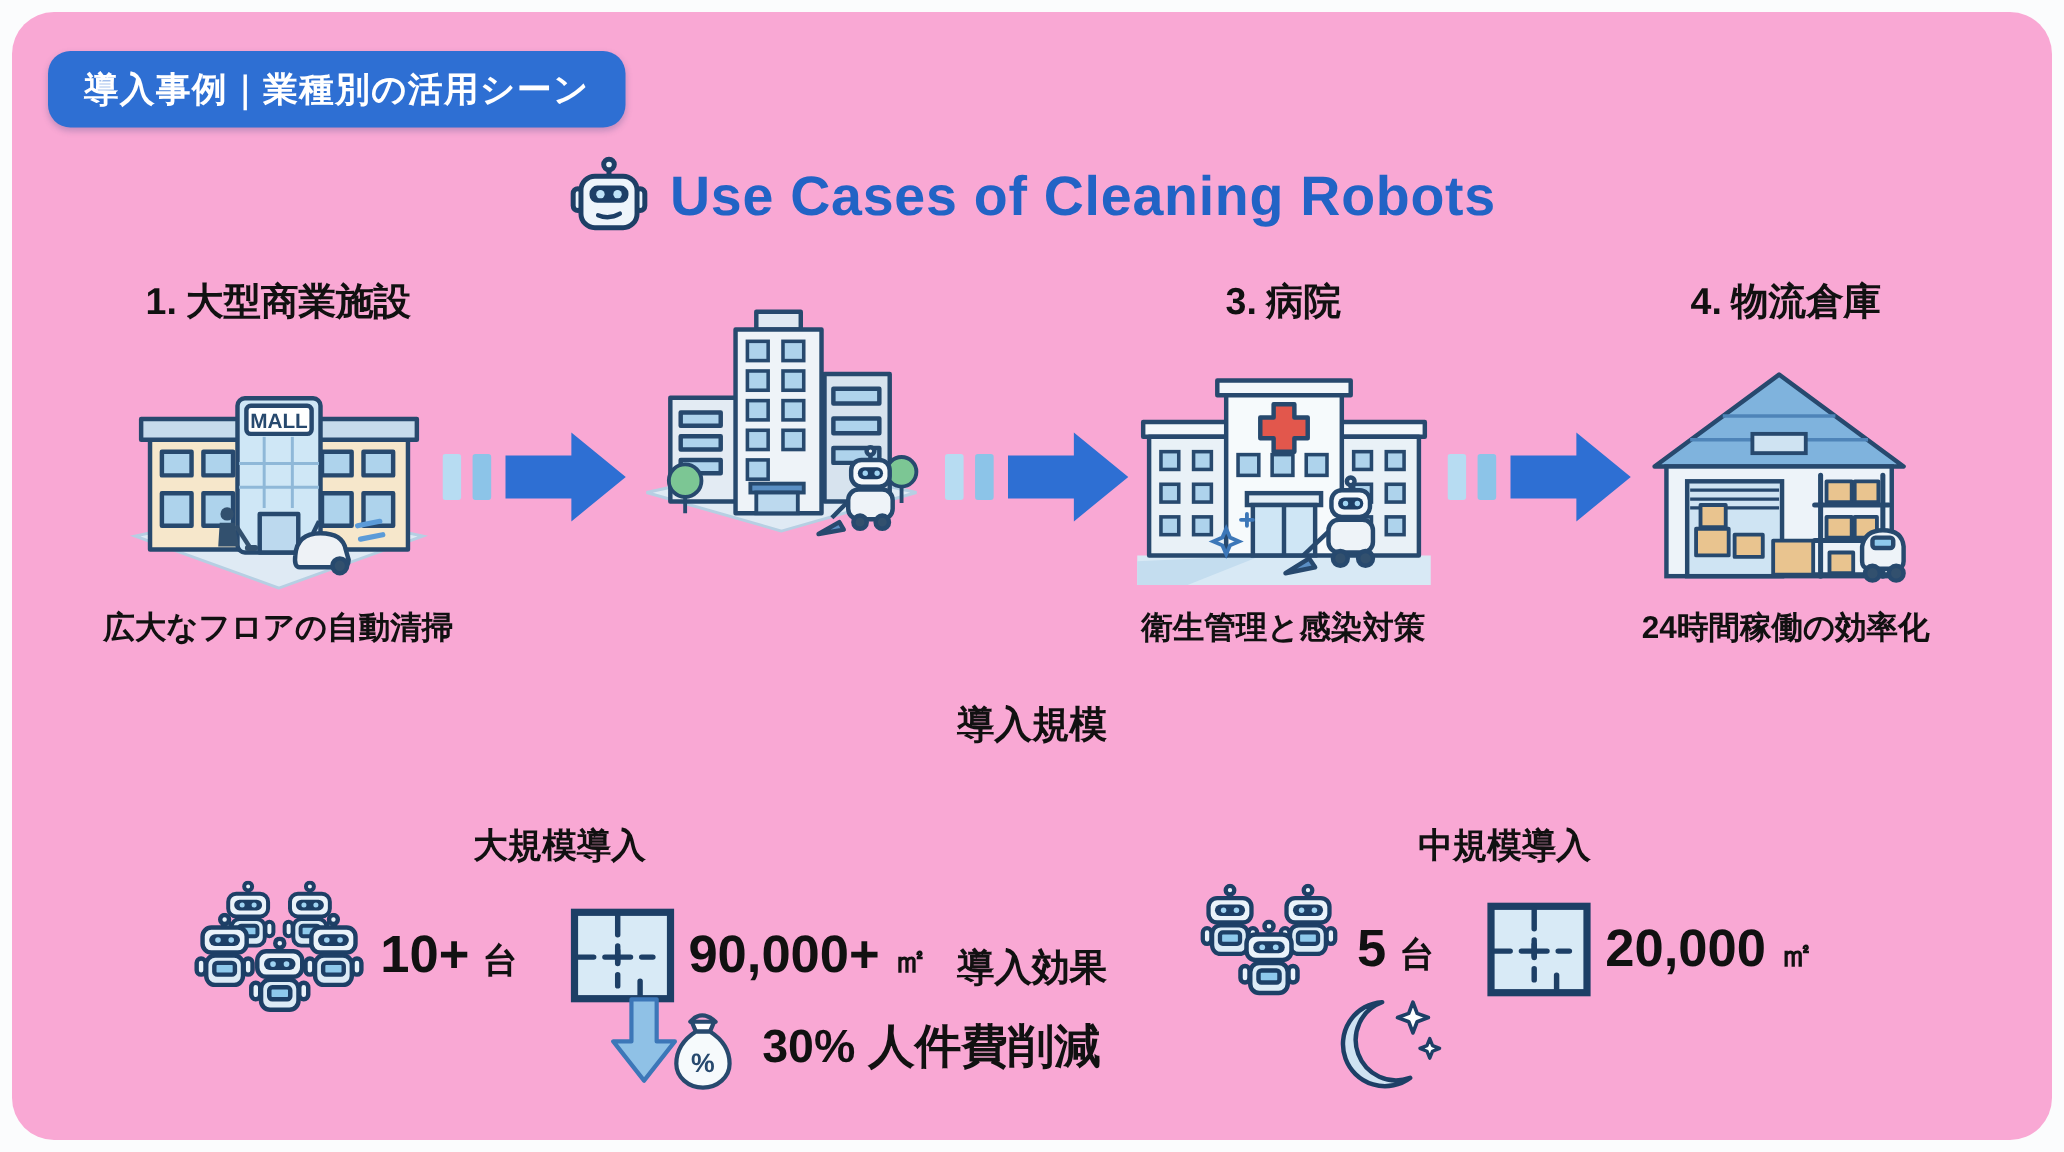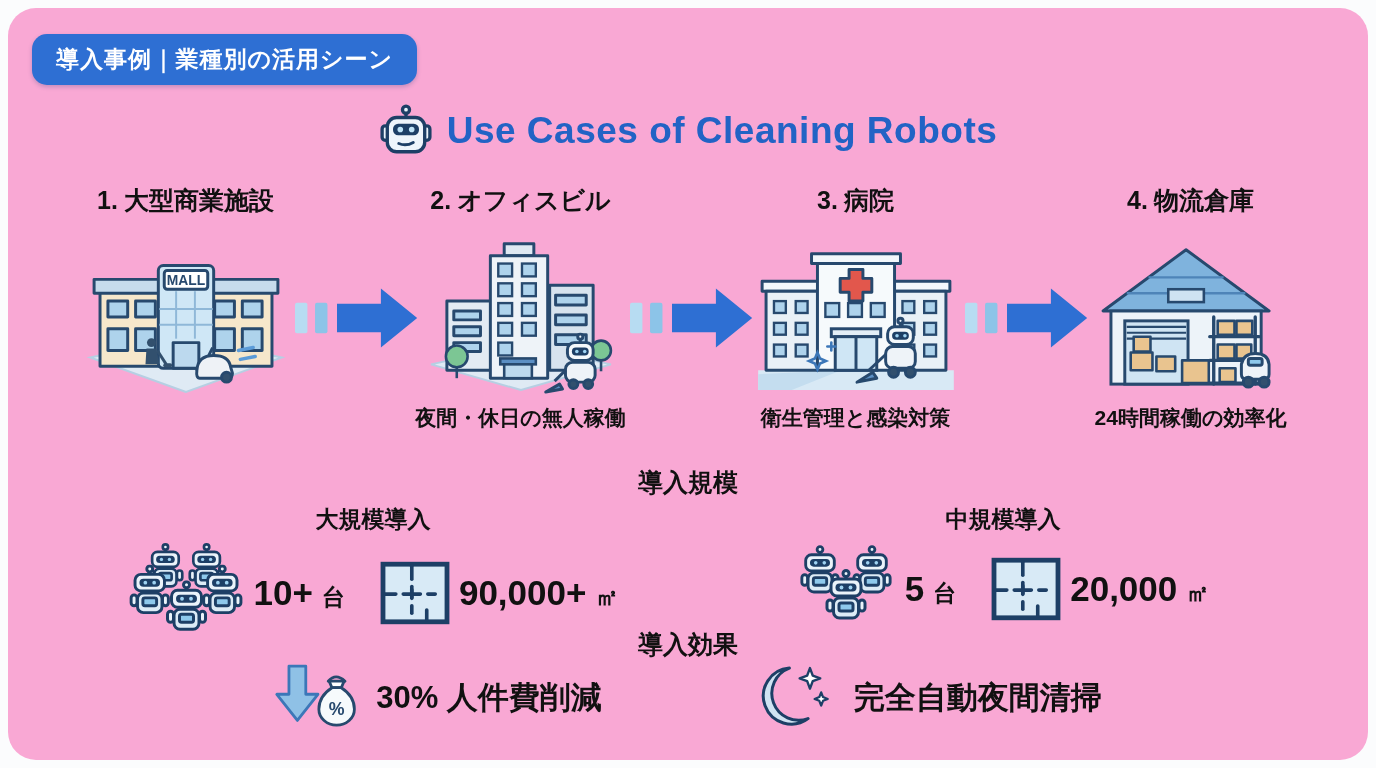--- a/index.html
+++ b/index.html
@@ -37,21 +37,21 @@
 
   
   .sec-heading { position:absolute; left:0; right:0; text-align:center;
     font-size:25px; font-weight:700; }
   .sec-heading.scale { top:458px; }
   .sec-heading.effect { top:620px; }
 
   
   .stats-row { position:absolute; left:50px; right:50px; top:496px; display:flex; }
   .stat-group { flex:1; display:flex; flex-direction:column; align-items:center; }
-  .group-label { font-size:23px; font-weight:700; }
+  .group-label { font-size:23px; font-weight:700;margin-top:44px; }
   .group-items { display:flex; align-items:center; gap:8px; margin-top:8px; }
   .icon-robots-lg { width:118px; height:100px; }
   .icon-robots-md { width:100px; height:92px; }
   .icon-floorplan { width:72px; height:64px; margin-left:26px; }
   .stat { white-space:nowrap; }
   .stat .val { font-size:35px; font-weight:800; }
   .stat .unit { font-size:23px; font-weight:700; margin-left:9px; }
 
   
   .effects-row { position:absolute; left:0; right:0; top:650px; display:flex;
@@ -151,26 +151,24 @@
             <path d="M116,146 q1,-15 17,-15 q15,0 17,11 l2,7 q0,5 -5,5 l-28,0 q-4,0 -3,-8 z" fill="#eef2f6"></path>
             <circle cx="146" cy="153" r="5" fill="#32506e"></circle>
             <line x1="128" y1="131" x2="132" y2="123"></line>
           </g>
           <g stroke="#5b9bd8" stroke-width="3.5" stroke-linecap="round">
             <line x1="158" y1="126" x2="173" y2="123"></line>
             <line x1="160" y1="135" x2="175" y2="132"></line>
           </g>
         </svg>
       </div>
+      <div class="case-caption">広大なフロアの自動清掃</div>
     </div>
 
     <div class="case-col">
-      <div class="case-header">
-        <span class="num">2.</span><span>オフィスビル</span>
-      </div>
       <div class="illus">
         <svg viewBox="0 0 210 170">
           <polygon points="105,166 14,140 105,120 196,140" fill="#dfeaf4" stroke="#b6cfe3" stroke-width="2"></polygon>
           <g stroke="#27496e" stroke-width="3" stroke-linejoin="round">
             <rect x="134" y="60" width="44" height="86" fill="#d7e3ee"></rect>
             <rect x="140" y="70" width="31" height="10" fill="#aed3ec"></rect>
             <rect x="140" y="90" width="31" height="10" fill="#aed3ec"></rect>
             <rect x="140" y="110" width="31" height="10" fill="#aed3ec"></rect>
             <rect x="30" y="76" width="50" height="70" fill="#e3ebf3"></rect>
             <rect x="37" y="86" width="27" height="9" fill="#aed3ec"></rect>
@@ -208,21 +206,20 @@
             <line x1="150" y1="146" x2="139" y2="157"></line>
             <path d="M130,168 l14,-8 l3,5 z" fill="#5b8fc4"></path>
             <circle cx="158" cy="160" r="4.5" fill="#32506e"></circle>
             <circle cx="173" cy="160" r="4.5" fill="#32506e"></circle>
           </g>
           <rect x="156.5" y="123" width="17" height="8" rx="4" fill="#1d3f66"></rect>
           <circle cx="161.5" cy="127" r="1.8" fill="#9fd3f2"></circle>
           <circle cx="169.5" cy="127" r="1.8" fill="#9fd3f2"></circle>
         </svg>
       </div>
-      <div class="case-caption">夜間・休日の無人稼働</div>
     </div>
 
     <div class="case-col">
       <div class="case-header">
         <span class="num">3.</span><span>病院</span>
       </div>
       <div class="illus">
         <svg viewBox="0 0 210 170">
           <polygon points="6,166 6,146 204,146 204,166" fill="#d8e9f5"></polygon>
           <polygon points="6,166 6,150 90,146 40,166" fill="#c4ddef"></polygon>
@@ -434,17 +431,16 @@
       <span class="effect-text">30% 人件費削減</span>
     </div>
     <div class="effect-item">
       <span class="eicon">
         <svg viewBox="0 0 92 80">
           <path d="M40,8 A30,30 0 1 0 60,62 A24,24 0 0 1 40,8 Z" fill="#cfe3f2" stroke="#1d3f66" stroke-width="3.2" stroke-linejoin="round"></path>
           <path d="M62,8 l3,8 8,3 -8,3 -3,8 -3,-8 -8,-3 8,-3 z" fill="#ffffff" stroke="#1d3f66" stroke-width="2.6" stroke-linejoin="round"></path>
           <path d="M74,34 l2,5 5,2 -5,2 -2,5 -2,-5 -5,-2 5,-2 z" fill="#ffffff" stroke="#1d3f66" stroke-width="2.4" stroke-linejoin="round"></path>
         </svg>
       </span>
-      <span class="effect-text">完全自動夜間清掃</span>
     </div>
   </div>
 
 </div>
 
 </body></html>

